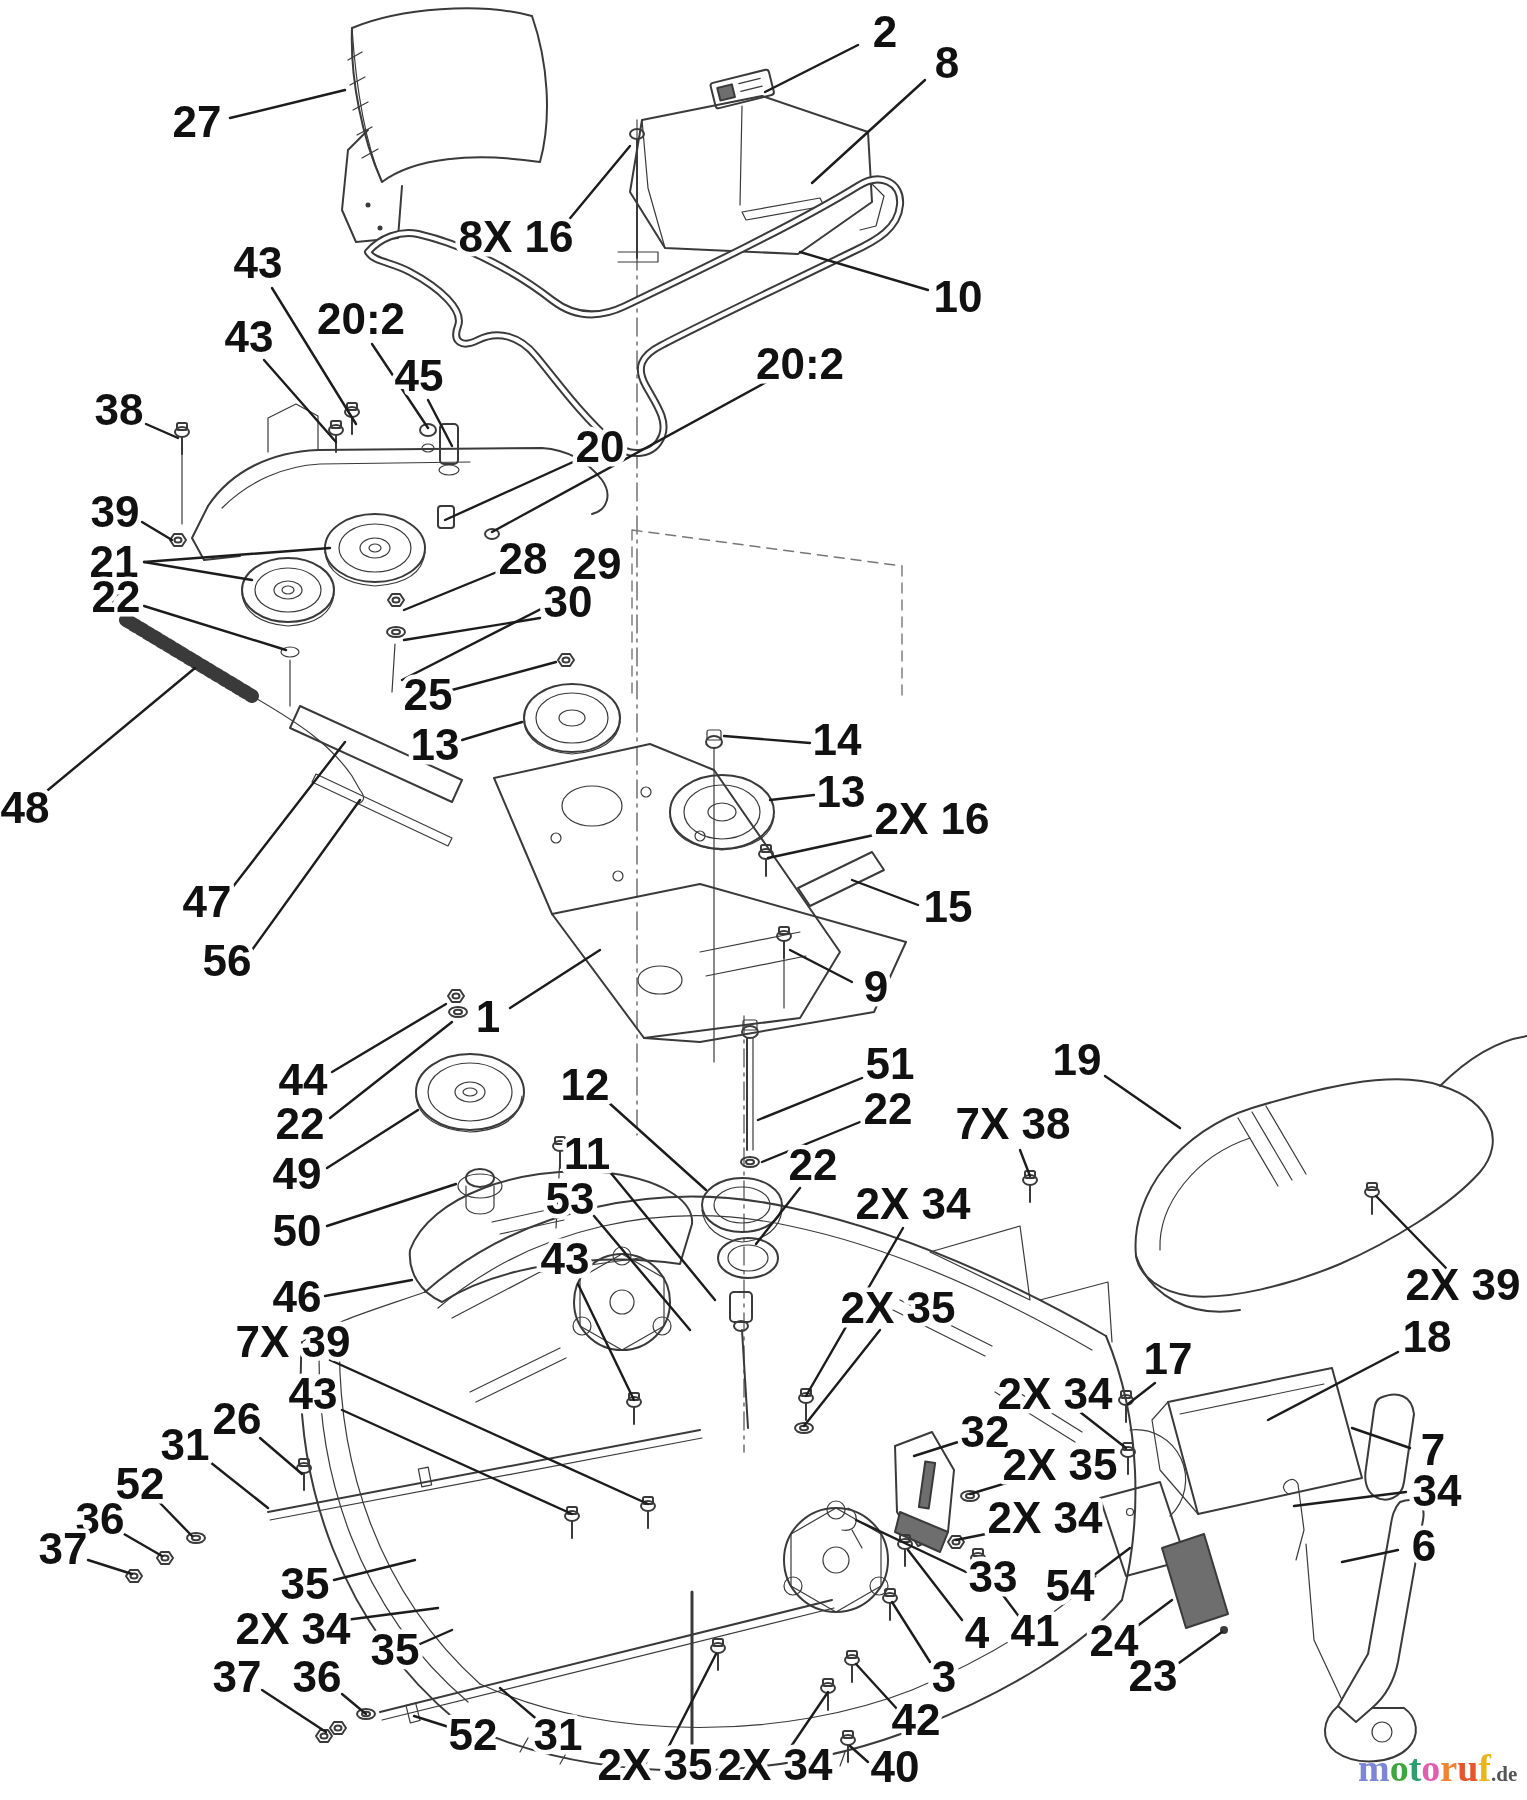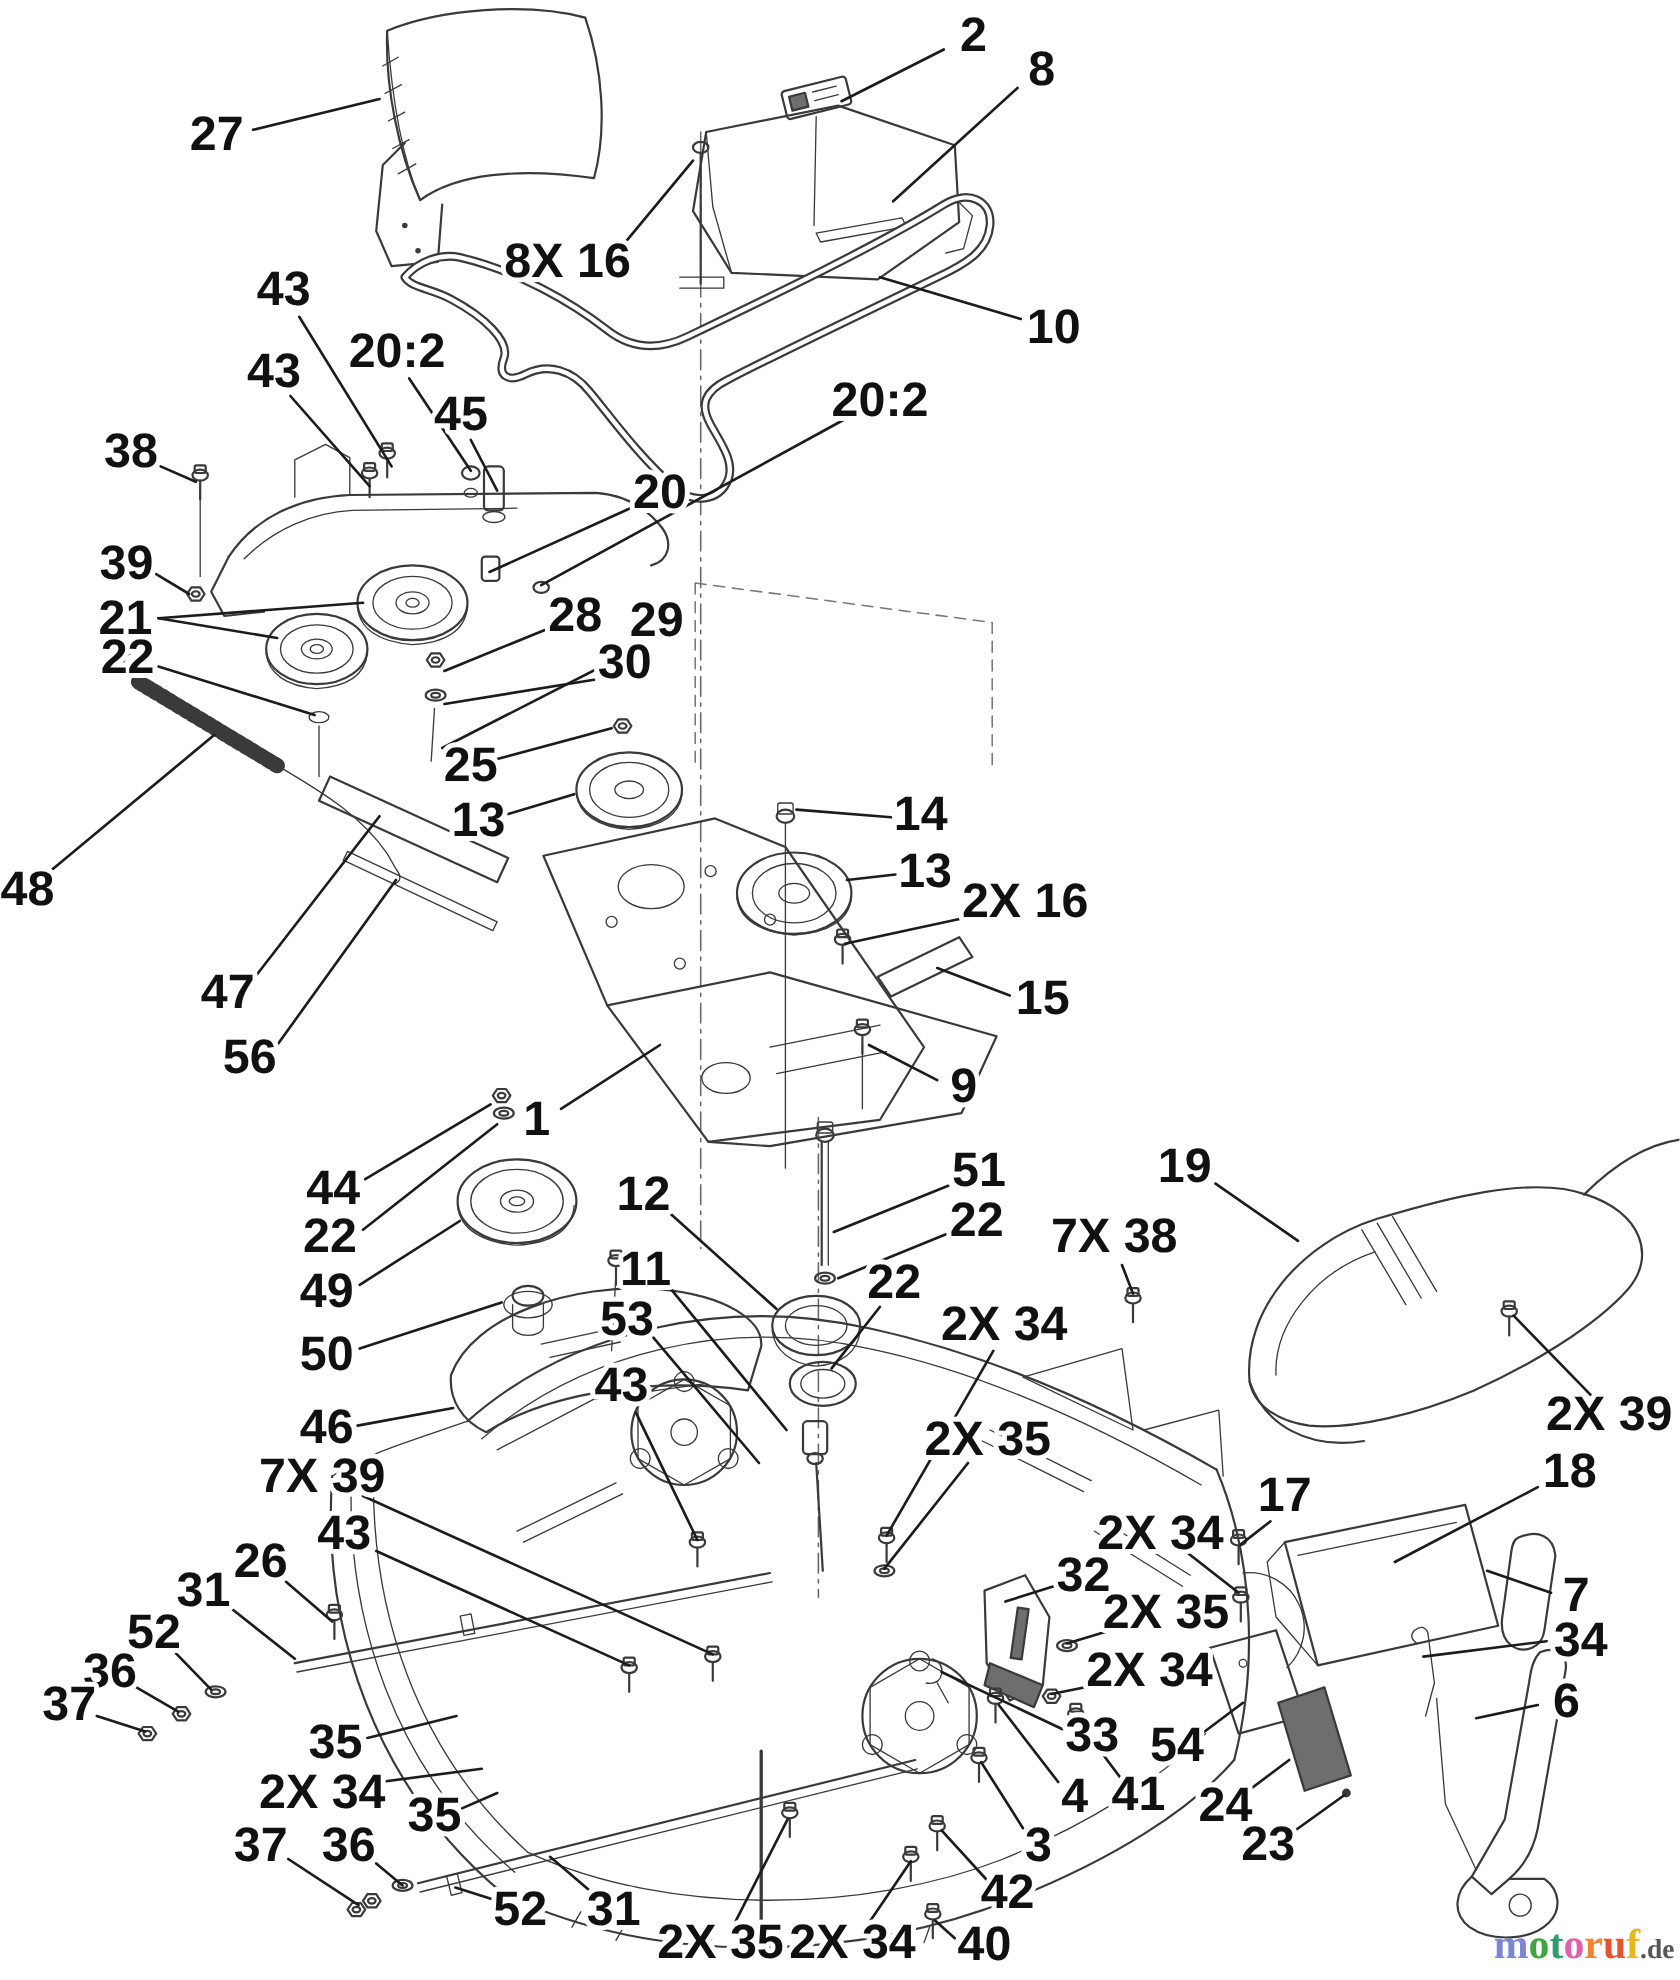--- a/index.html
+++ b/index.html
@@ -17,21 +17,21 @@
   #art .belt-inner{stroke:#ffffff;stroke-width:4;}
   #art .darkfill{fill:#6e6e6e;}
   #art .dot{fill:#3a3a3a;stroke:none;}
   #leaders line{stroke:#1c1c1c;stroke-width:2.4;stroke-linecap:round;}
   #labels text{font-family:"Liberation Sans",sans-serif;font-weight:700;
                text-anchor:middle;dominant-baseline:middle;
                paint-order:stroke;stroke:#ffffff;stroke-width:9px;stroke-linejoin:round;}
   .watermark{position:absolute;left:1358px;top:1746px;width:170px;
              font-family:"Liberation Serif",serif;font-weight:700;font-size:38px;
              letter-spacing:0px;white-space:nowrap;}
-  .watermark .suffix{font-size:25px;font-weight:700;}
+  .watermark .suffix{font-size:21px;font-weight:700;}
 </style>
 </head>
 <body>
 
 <div class="stage">
   <svg width="1527" height="1800" viewBox="0 0 1527 1800">
     <defs>
       <g id="g-bolt">
           <ellipse cx="0" cy="0" rx="7" ry="5"></ellipse>
           <rect x="-5" y="-9" width="10" height="7" rx="1.5"></rect>

